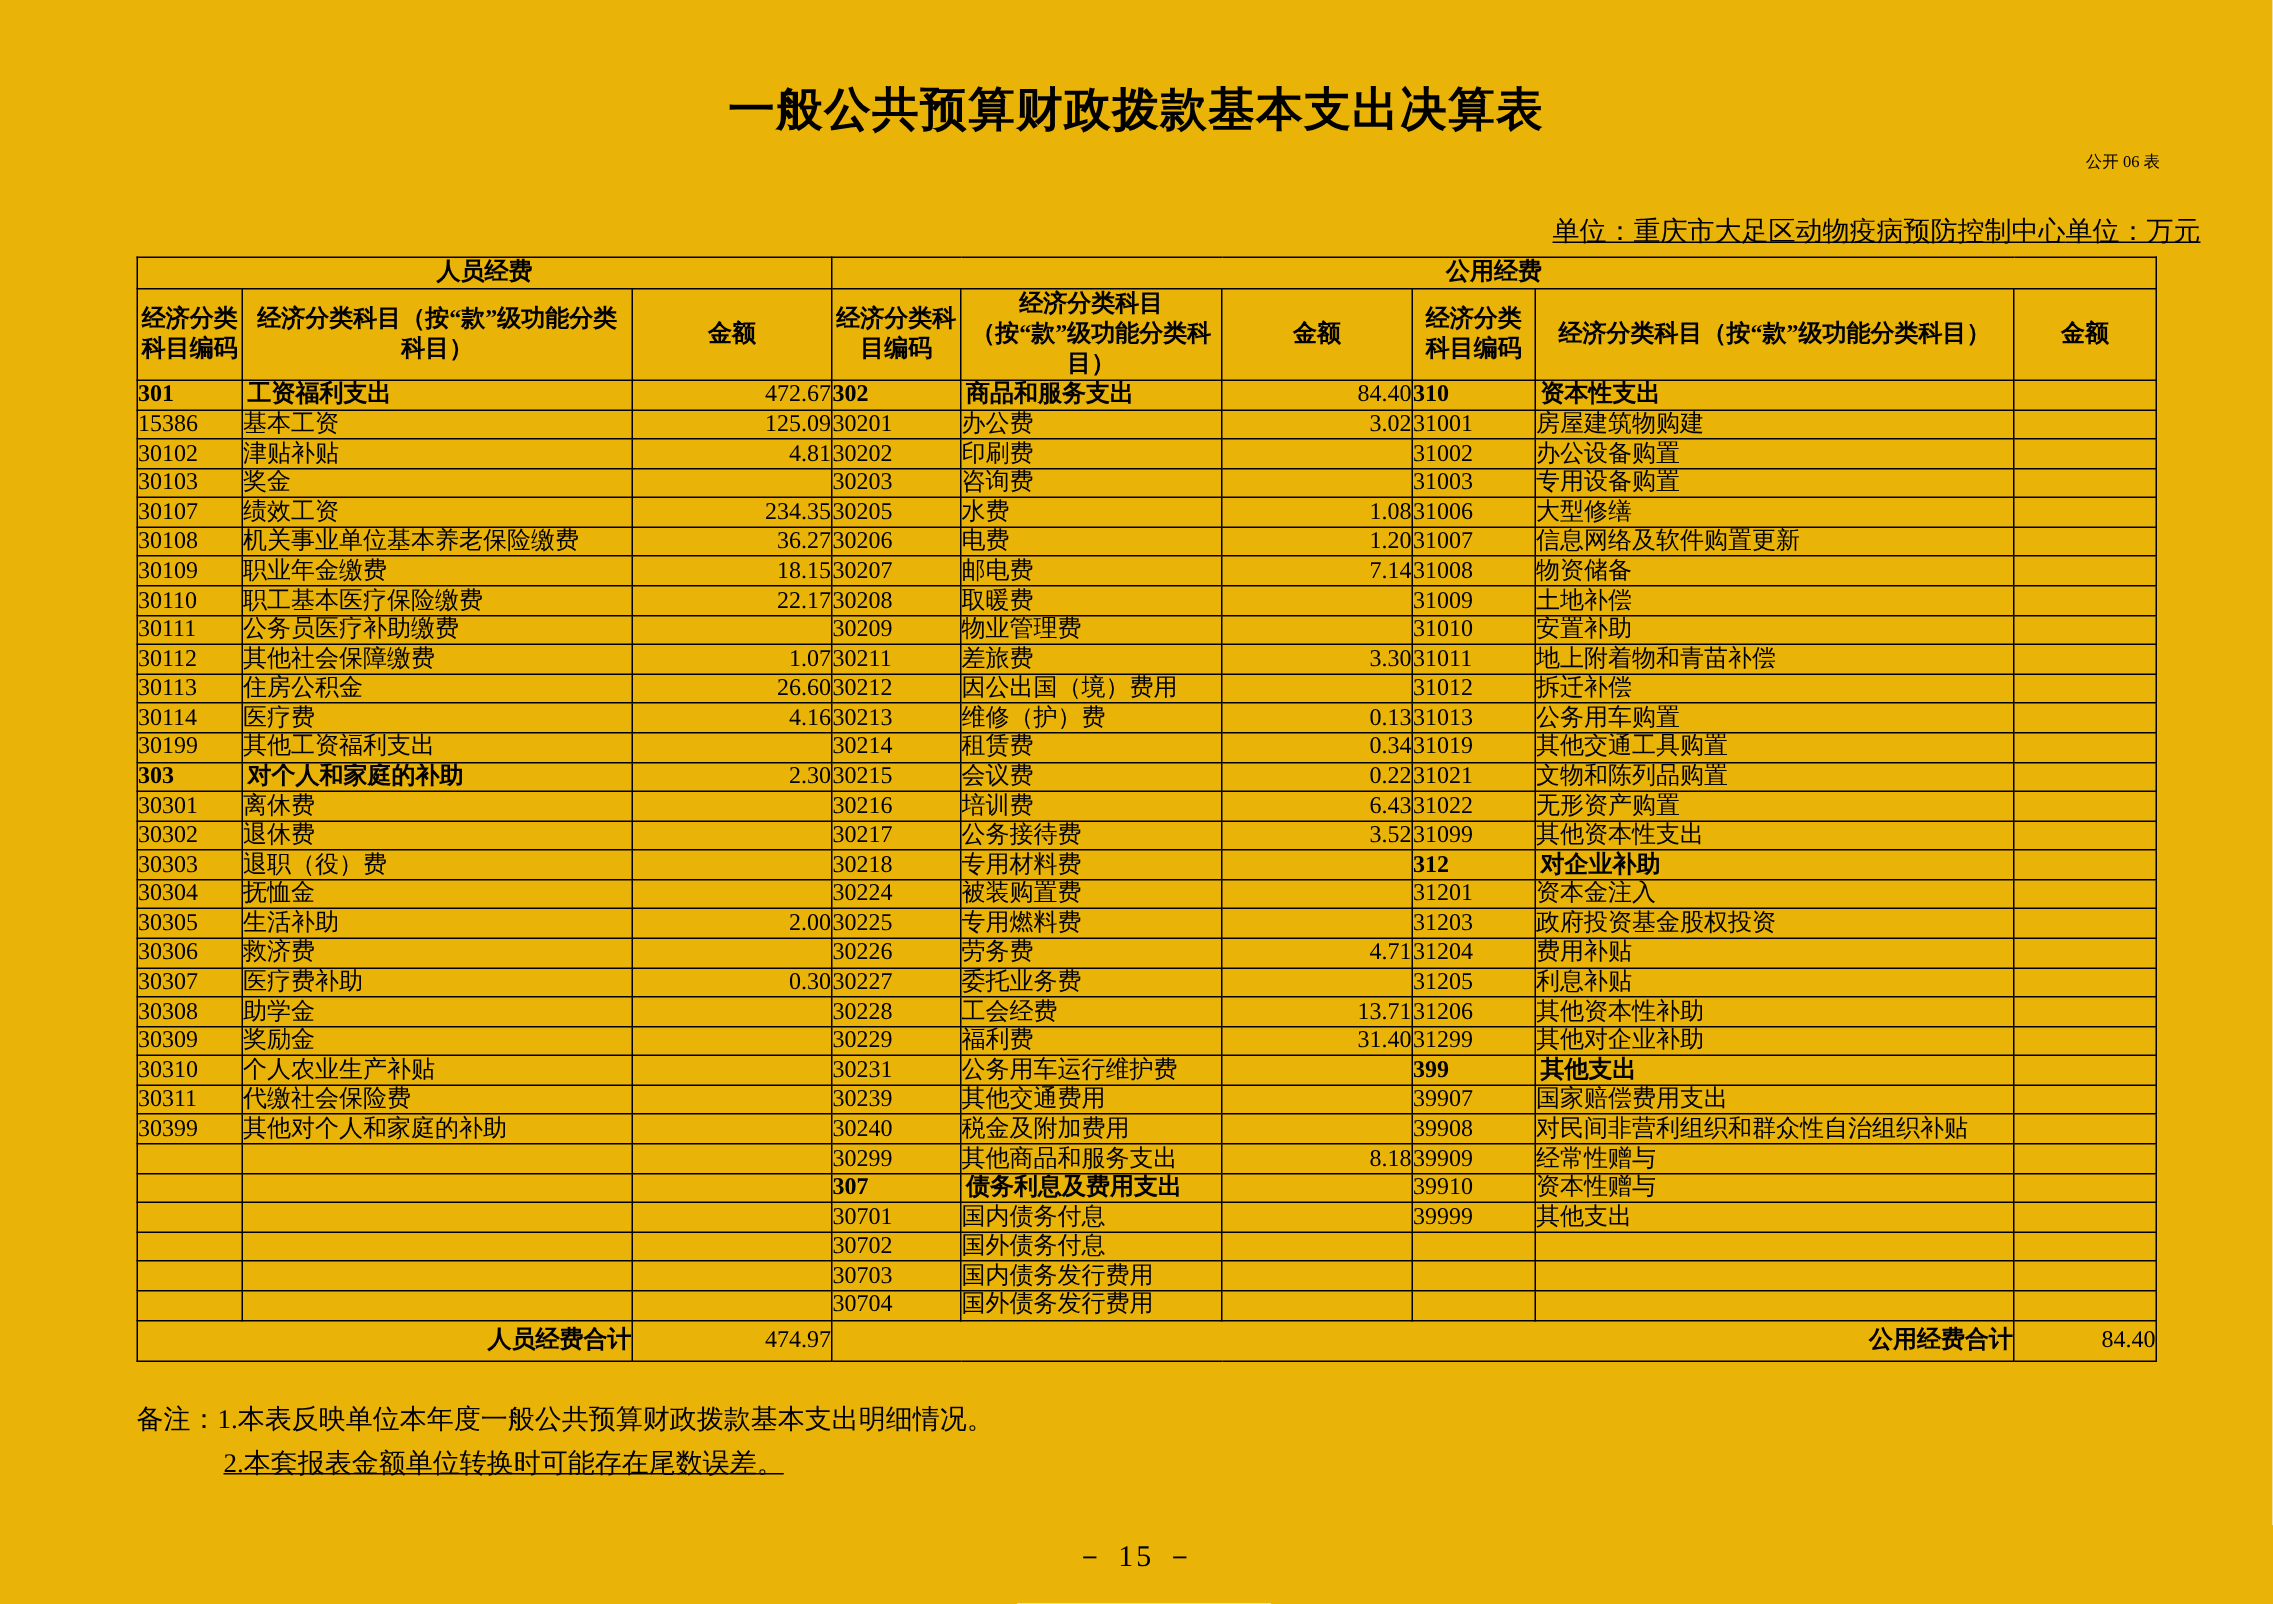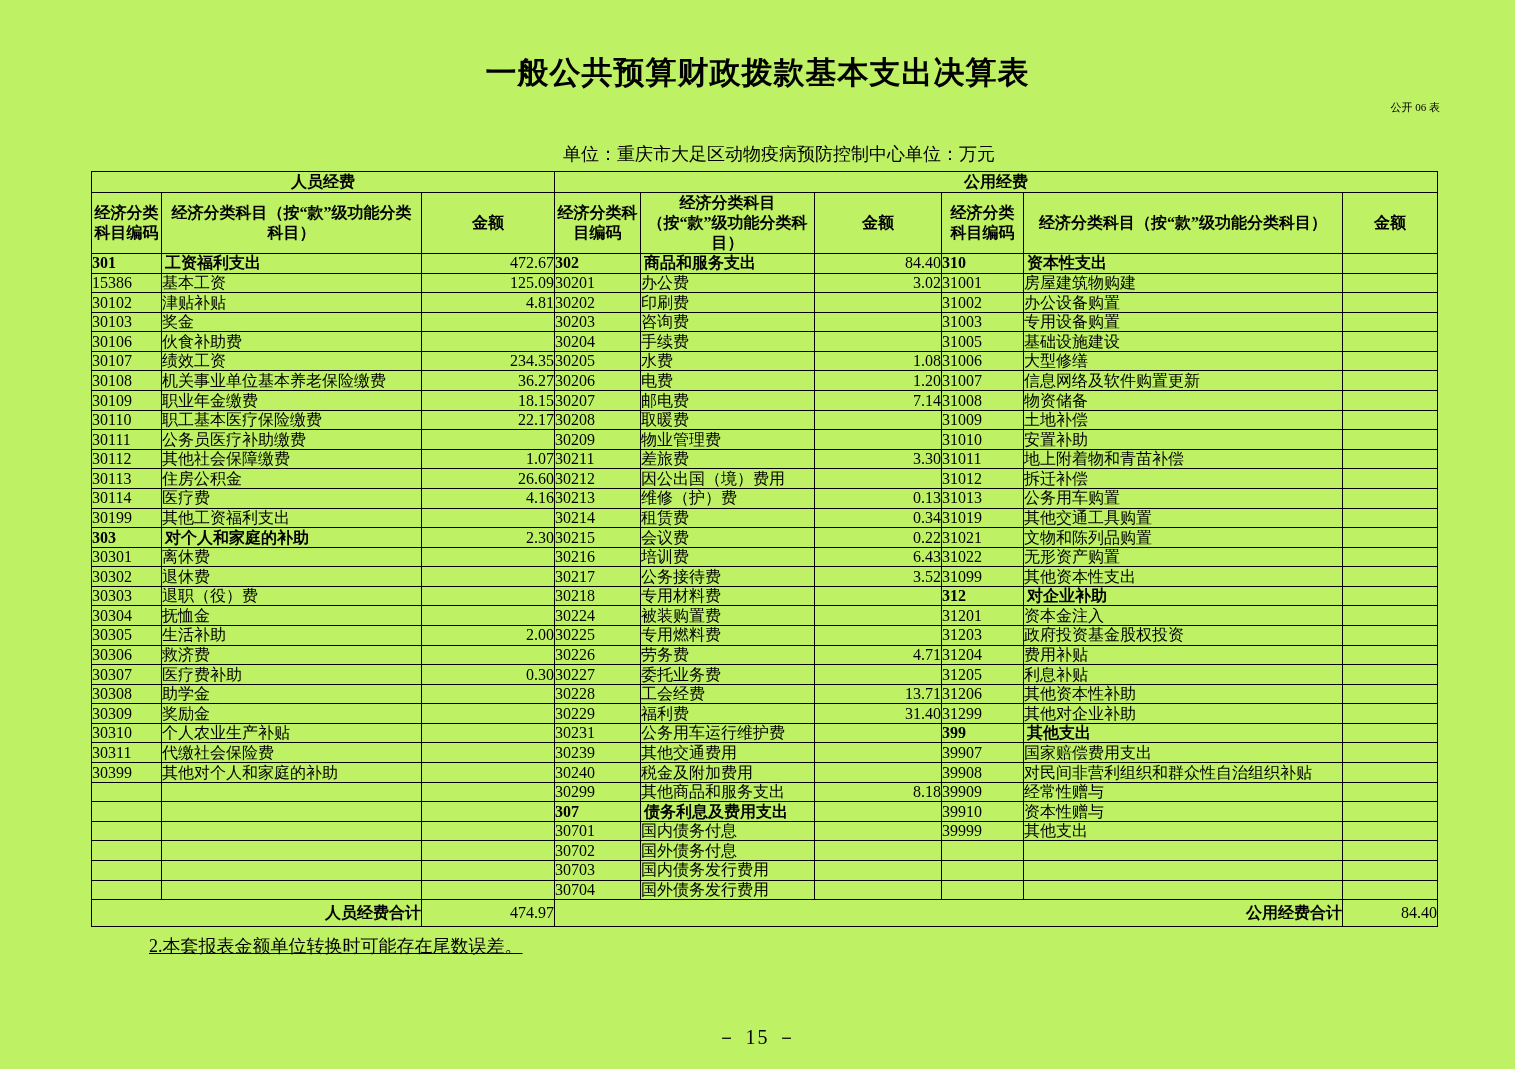--- a/index.html
+++ b/index.html
@@ -1,22 +1,22 @@
 <!DOCTYPE html>
 <html><head>
 <meta charset="utf-8">
 <style>
   html,body{margin:0;padding:0;background:#ffffff;}
   body{font-family:"Liberation Serif","DejaVu Serif",serif;color:#000;}
-  .page{position:relative;width:1515px;height:1069px;background:#bef264;overflow:hidden;}
+  .page{position:relative;width:1515px;height:1069px;background:#eab308;overflow:hidden;}
   .title{position:absolute;top:52px;left:0;width:100%;text-align:center;
          font-size:31px;font-weight:bold;letter-spacing:1px;}
   .form-label{position:absolute;top:100px;right:75px;font-size:11px;}
   .unit-row{position:absolute;top:142px;left:91px;right:48px;display:flex;
-            justify-content:center;font-size:18px;}
+            justify-content:flex-end;font-size:18px;text-decoration:underline;}
   table.main{position:absolute;top:171px;left:91px;width:1346px;
              border-collapse:collapse;table-layout:fixed;}
   table.main th,table.main td{border:1px solid #000;overflow:hidden;
              white-space:nowrap;padding:0;font-size:16px;line-height:1.1;}
   tr.group-row th{height:20px;font-weight:bold;text-align:center;font-size:16px;margin-top:48px;}
   tr.col-head-row th{height:60px;font-weight:bold;text-align:center;
              white-space:normal;line-height:1.25;padding:0 2px;}
   tbody tr{height:19.58px;}
   td.code{text-align:left;padding-left:3px;}
   td.subject{text-align:left;padding-left:21px;}
@@ -112,31 +112,20 @@
           <td class="subject">奖金</td>
           <td class="amount"></td>
           <td class="code">30203</td>
           <td class="subject">咨询费</td>
           <td class="amount"></td>
           <td class="code">31003</td>
           <td class="subject">专用设备购置</td>
           <td class="amount"></td>
         </tr>
         <tr>
-          <td class="code">30106</td>
-          <td class="subject">伙食补助费</td>
-          <td class="amount"></td>
-          <td class="code">30204</td>
-          <td class="subject">手续费</td>
-          <td class="amount"></td>
-          <td class="code">31005</td>
-          <td class="subject">基础设施建设</td>
-          <td class="amount"></td>
-        </tr>
-        <tr>
           <td class="code">30107</td>
           <td class="subject">绩效工资</td>
           <td class="amount">234.35</td>
           <td class="code">30205</td>
           <td class="subject">水费</td>
           <td class="amount">1.08</td>
           <td class="code">31006</td>
           <td class="subject">大型修缮</td>
           <td class="amount"></td>
         </tr>
@@ -442,18 +431,19 @@
       <tr class="footer-row">
         <td colspan="2" class="total-label">人员经费合计</td>
         <td class="amount">474.97</td>
         <td colspan="5" class="total-label">公用经费合计</td>
         <td class="amount">84.40</td>
       </tr>
     </tfoot>
   </table>
 
   <div class="notes">
+    <div>备注：1.本表反映单位本年度一般公共预算财政拨款基本支出明细情况。</div>
     <div class="note2">2.本套报表金额单位转换时可能存在尾数误差。</div>
   </div>
 
   <div class="page-number">－ 15 －</div>
 
 </div>
 
 </body></html>

